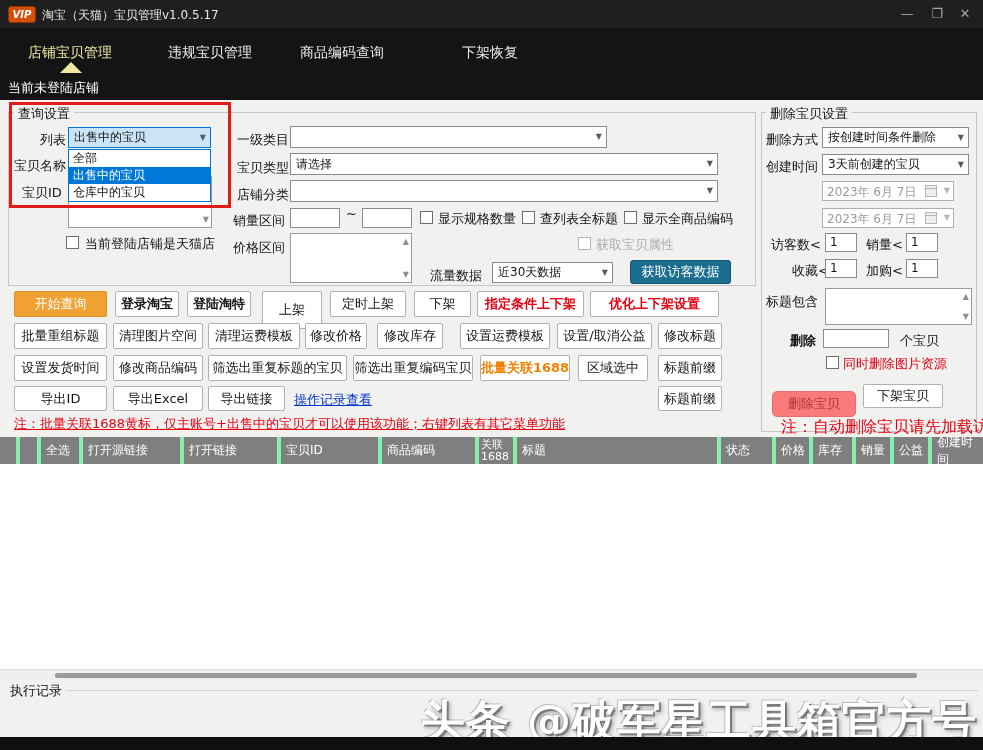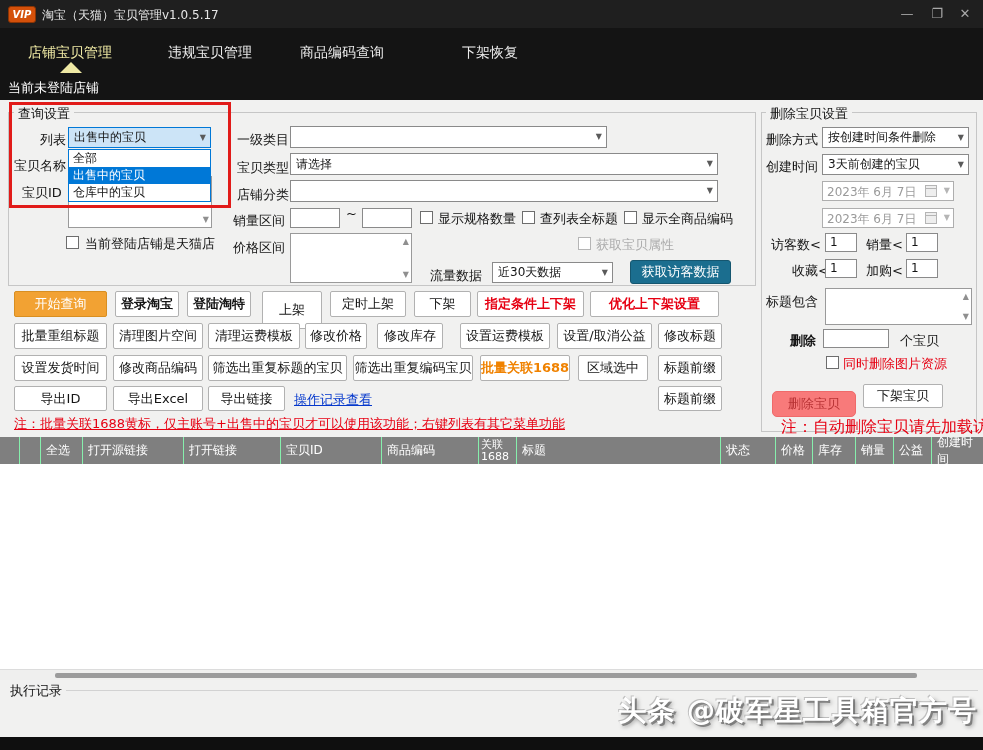--- a/index.html
+++ b/index.html
@@ -49,31 +49,31 @@
   .redbox { position:absolute; left:9px; top:102px; width:222px; height:106px; border:3px solid #e11b19; z-index:10; pointer-events:none; }
 
   
   .date { position:absolute; background:#fff; border:1px solid #aeaeae; color:#9a9a9a; font-size:12px; padding:2px 4px; }
   .calico { position:absolute; right:16px; top:3px; width:12px; height:12px; border:1px solid #b5b5b5; background:#eee; }
   .calico:before { content:""; position:absolute; left:0; top:2px; width:10px; height:1px; background:#b5b5b5; }
   .date .chev { position:absolute; right:3px; top:4px; color:#b5b5b5; font-size:8px; }
 
   
   .thead { position:absolute; left:0; top:437px; width:983px; height:27px; background:#7f7f7f; display:flex; }
-  .th { height:27px; border-right:1px solid #86efac; color:#fff; font-size:12px; display:flex; align-items:center; padding-left:5px; overflow:hidden; }
+  .th { height:27px; border-right:4px solid #86efac; color:#fff; font-size:12px; display:flex; align-items:center; padding-left:5px; overflow:hidden; }
   .th.small { font-size:11px; line-height:1.05; padding-left:2px; }
   .tbody { position:absolute; left:0; top:464px; width:983px; height:206px; background:#ffffff; border-bottom:1px solid #dcdcdc; }
   .hscroll { position:absolute; left:0; top:670px; width:983px; height:10px; background:#efefee; }
   .hthumb { position:absolute; left:55px; top:3px; width:862px; height:5px; background:#9b9b9b; border-radius:2px; }
 
   .loglabel { position:absolute; left:10px; top:682px; font-size:13px; color:#141414; background:#f1f1f0; padding-right:4px; z-index:1; }
   .logline { position:absolute; left:64px; top:690px; width:914px; height:1px; background:#d2d2d2; }
 
   .bottombar { position:absolute; left:0; top:737px; width:983px; height:13px; background:#0f0f0f; }
-  .watermark { position:absolute; right:6px; top:692px; font-size:28px; font-weight:bold; color:#ffffff; letter-spacing:1px; text-shadow:2px 2px 0 rgba(90,90,90,.65), 3px 3px 4px rgba(0,0,0,.35), -1px -1px 0 rgba(120,120,120,.4); white-space:nowrap; }
+  .watermark { position:absolute; right:6px; top:692px; font-size:44px; font-weight:bold; color:#ffffff; letter-spacing:1px; text-shadow:2px 2px 0 rgba(90,90,90,.65), 3px 3px 4px rgba(0,0,0,.35), -1px -1px 0 rgba(120,120,120,.4); white-space:nowrap; }
 </style>
 </head>
 <body>
 
 <div id="app">
 
   <div class="titlebar">
     <div class="vip">VIP</div>
     <div class="apptitle">淘宝（天猫）宝贝管理v1.0.5.17</div>
     <div class="winbtn" style="left:895px;">—</div>

